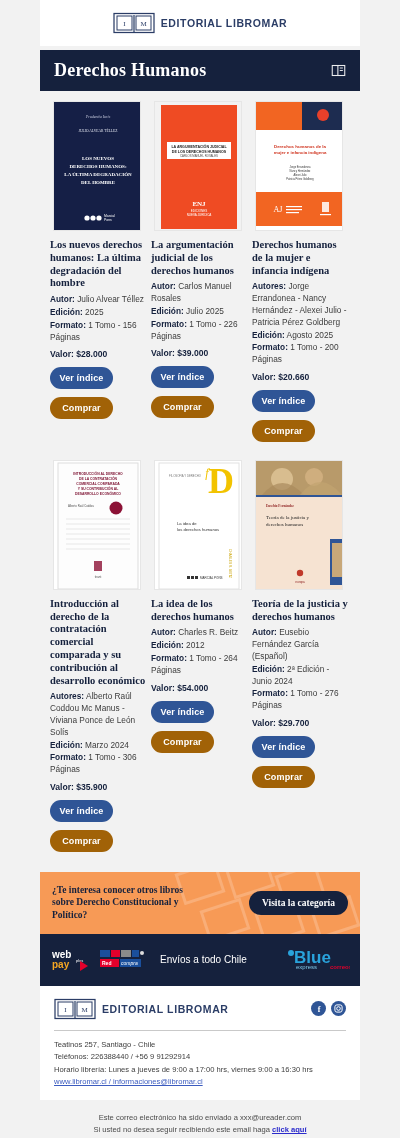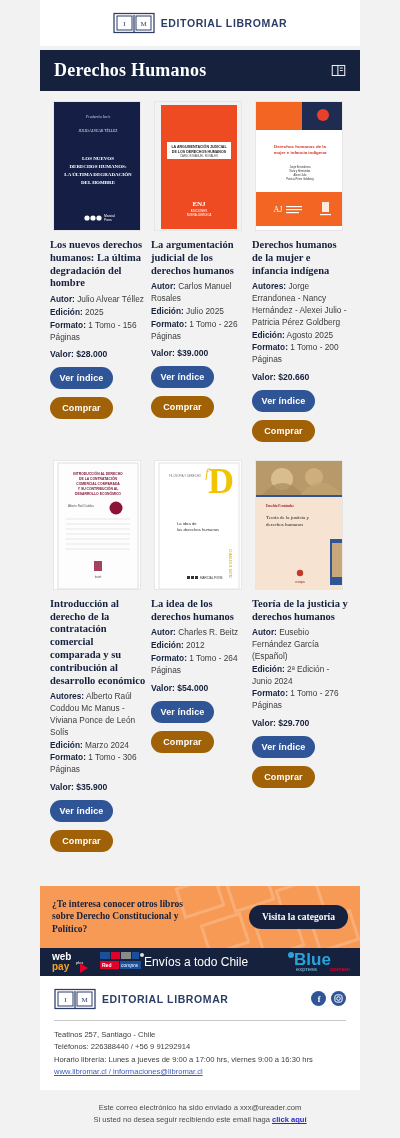--- a/index.html
+++ b/index.html
@@ -101,21 +101,21 @@
     cursor: pointer;
     border: none;
     font-family: "Liberation Sans", sans-serif;
   }
   .btn-index { background: #2f5596; }
   .btn-buy { background: #a16207; }
 
   
   .promo {
     width: 320px;
-    margin: 20px auto 0 auto;
+    margin: 6px auto 0 auto;
     background: #f79a56;
     height: 62px;
     position: relative;
     overflow: hidden;
     display: flex;
     align-items: center;
     padding: 0 12px;
   }
   .promo-deco { position: absolute; right: -10px; top: -12px; opacity: .22; }
   .promo-text {
@@ -142,27 +142,27 @@
     border: none;
     cursor: pointer;
     white-space: nowrap;
   }
 
   
   .pay {
     width: 320px;
     margin: 0 auto;
     background: #15213d;
-    height: 28px;
+    height: 52px;
     display: flex;
     align-items: center;
     padding: 0 10px;
   }
   .pay-left { display: flex; align-items: center; gap: 4px; }
-  .ship-text { color: #ffffff; font-size: 12px; }
+  .ship-text { color: #ffffff; font-size: 10px; margin-left: 16px; }
   .pay-right { margin-left: auto; }
 
   
   .footer {
     width: 320px;
     margin: 0 auto;
     background: #ffffff;
     padding: 11px 14px 12px 14px;
   }
   .footer-top { display: flex; align-items: center; }

